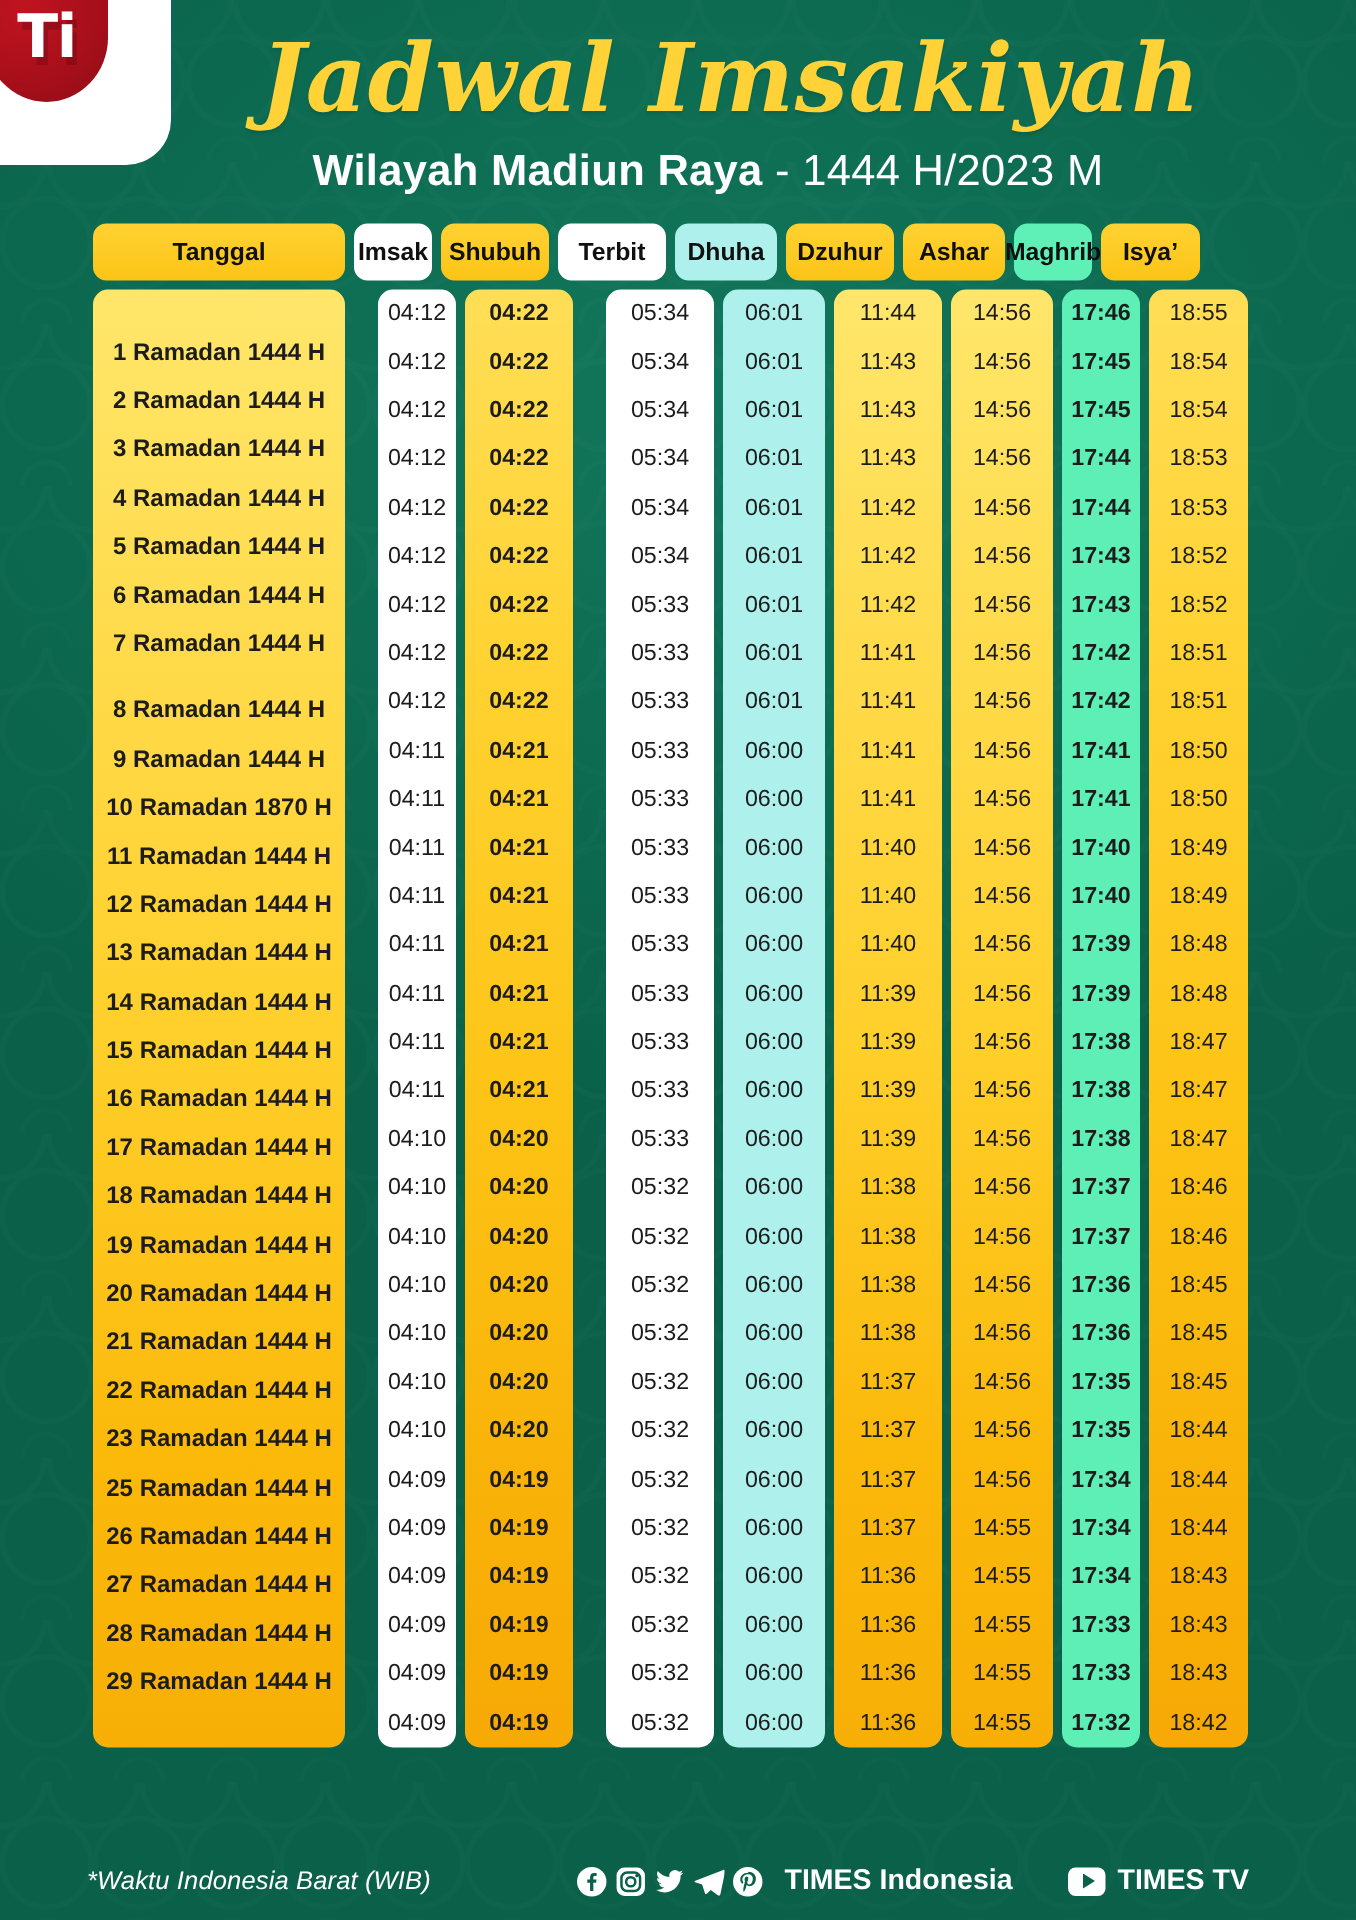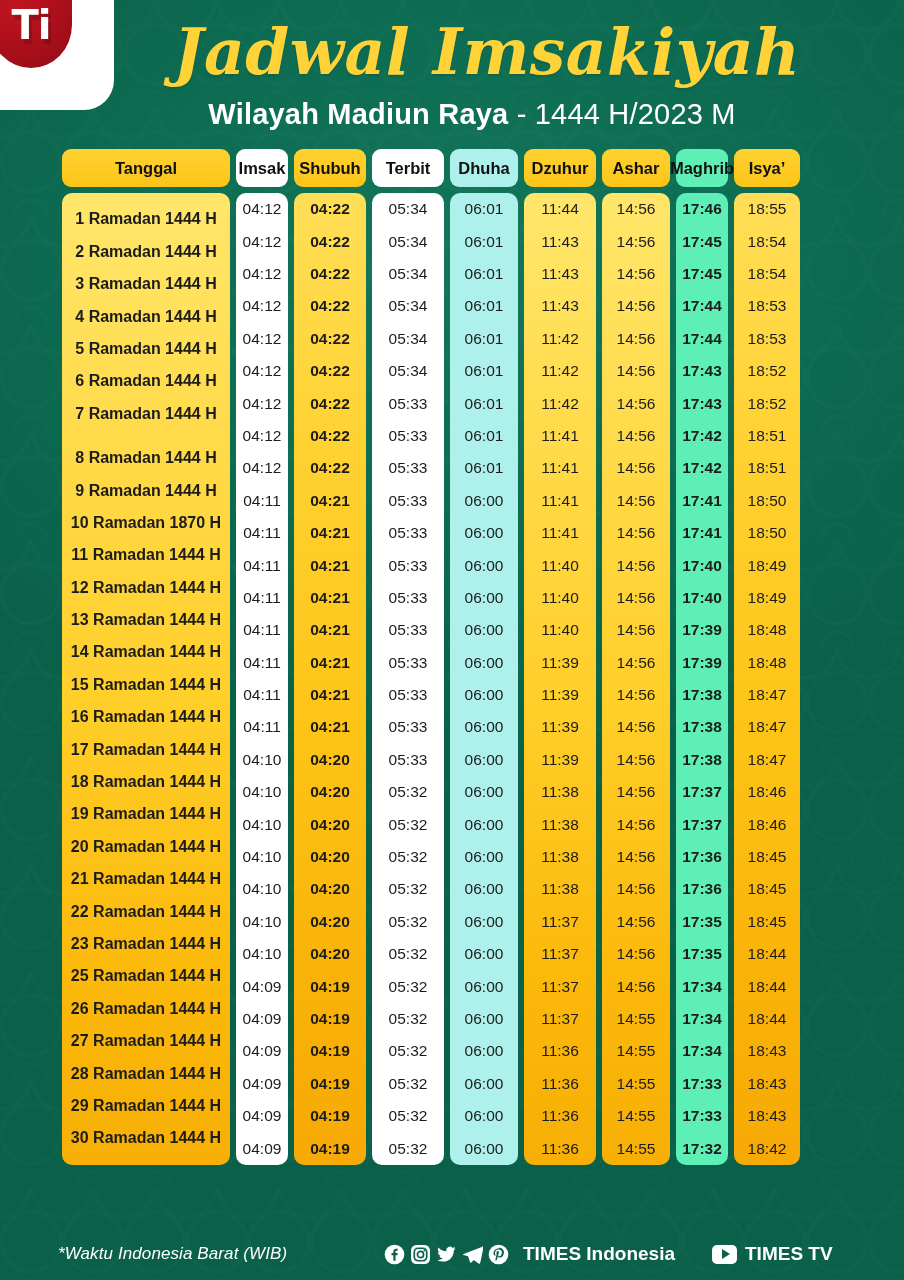--- a/index.html
+++ b/index.html
@@ -168,21 +168,21 @@
     display: flex;
     flex-direction: column;
     border-radius: 10px;
     overflow: hidden;
   }
   .col .cell { width: 100%; }
 
   .col-grad-yellow {
     background: linear-gradient(180deg, #FFE66B 0%, #FFDC4E 22%, #FFCF2A 52%, #FBB90A 80%, #F7AF05 100%);
   }
-  .col-white { background: #ffffff; }
+  .col-white { background: #ffffff; margin-left: 16px; }
   .col-grad-gold {
     background: linear-gradient(180deg, #FFDE57 0%, #FFD334 24%, #FDC416 55%, #F9B207 82%, #F7A905 100%);
   }
   .col-cyan { background: #AEF0EC; }
   .col-mint { background: #5EEFB6; }
 
   
   footer {
     position: absolute;
     left: 0;
@@ -297,21 +297,20 @@
           <div class="cell c-tanggal" style="width: 100%;">19 Ramadan 1444 H</div>
           <div class="cell c-tanggal" style="width: 100%;">20 Ramadan 1444 H</div>
           <div class="cell c-tanggal" style="width: 100%;">21 Ramadan 1444 H</div>
           <div class="cell c-tanggal" style="width: 100%;">22 Ramadan 1444 H</div>
           <div class="cell c-tanggal" style="width: 100%;">23 Ramadan 1444 H</div>
           <div class="cell c-tanggal" style="width: 100%;">25 Ramadan 1444 H</div>
           <div class="cell c-tanggal" style="width: 100%;">26 Ramadan 1444 H</div>
           <div class="cell c-tanggal" style="width: 100%;">27 Ramadan 1444 H</div>
           <div class="cell c-tanggal" style="width: 100%;">28 Ramadan 1444 H</div>
           <div class="cell c-tanggal" style="width: 100%;">29 Ramadan 1444 H</div>
-          <div class="cell c-tanggal" style="width: 100%;">30 Ramadan 1444 H</div>
         </div>
         <div class="col c-imsak col-white">
           <div class="cell c-imsak" style="width: 100%;">04:12</div>
           <div class="cell c-imsak" style="width: 100%;">04:12</div>
           <div class="cell c-imsak" style="width: 100%;">04:12</div>
           <div class="cell c-imsak" style="width: 100%;">04:12</div>
           <div class="cell c-imsak" style="width: 100%;">04:12</div>
           <div class="cell c-imsak" style="width: 100%;">04:12</div>
           <div class="cell c-imsak" style="width: 100%;">04:12</div>
           <div class="cell c-imsak" style="width: 100%;">04:12</div>

